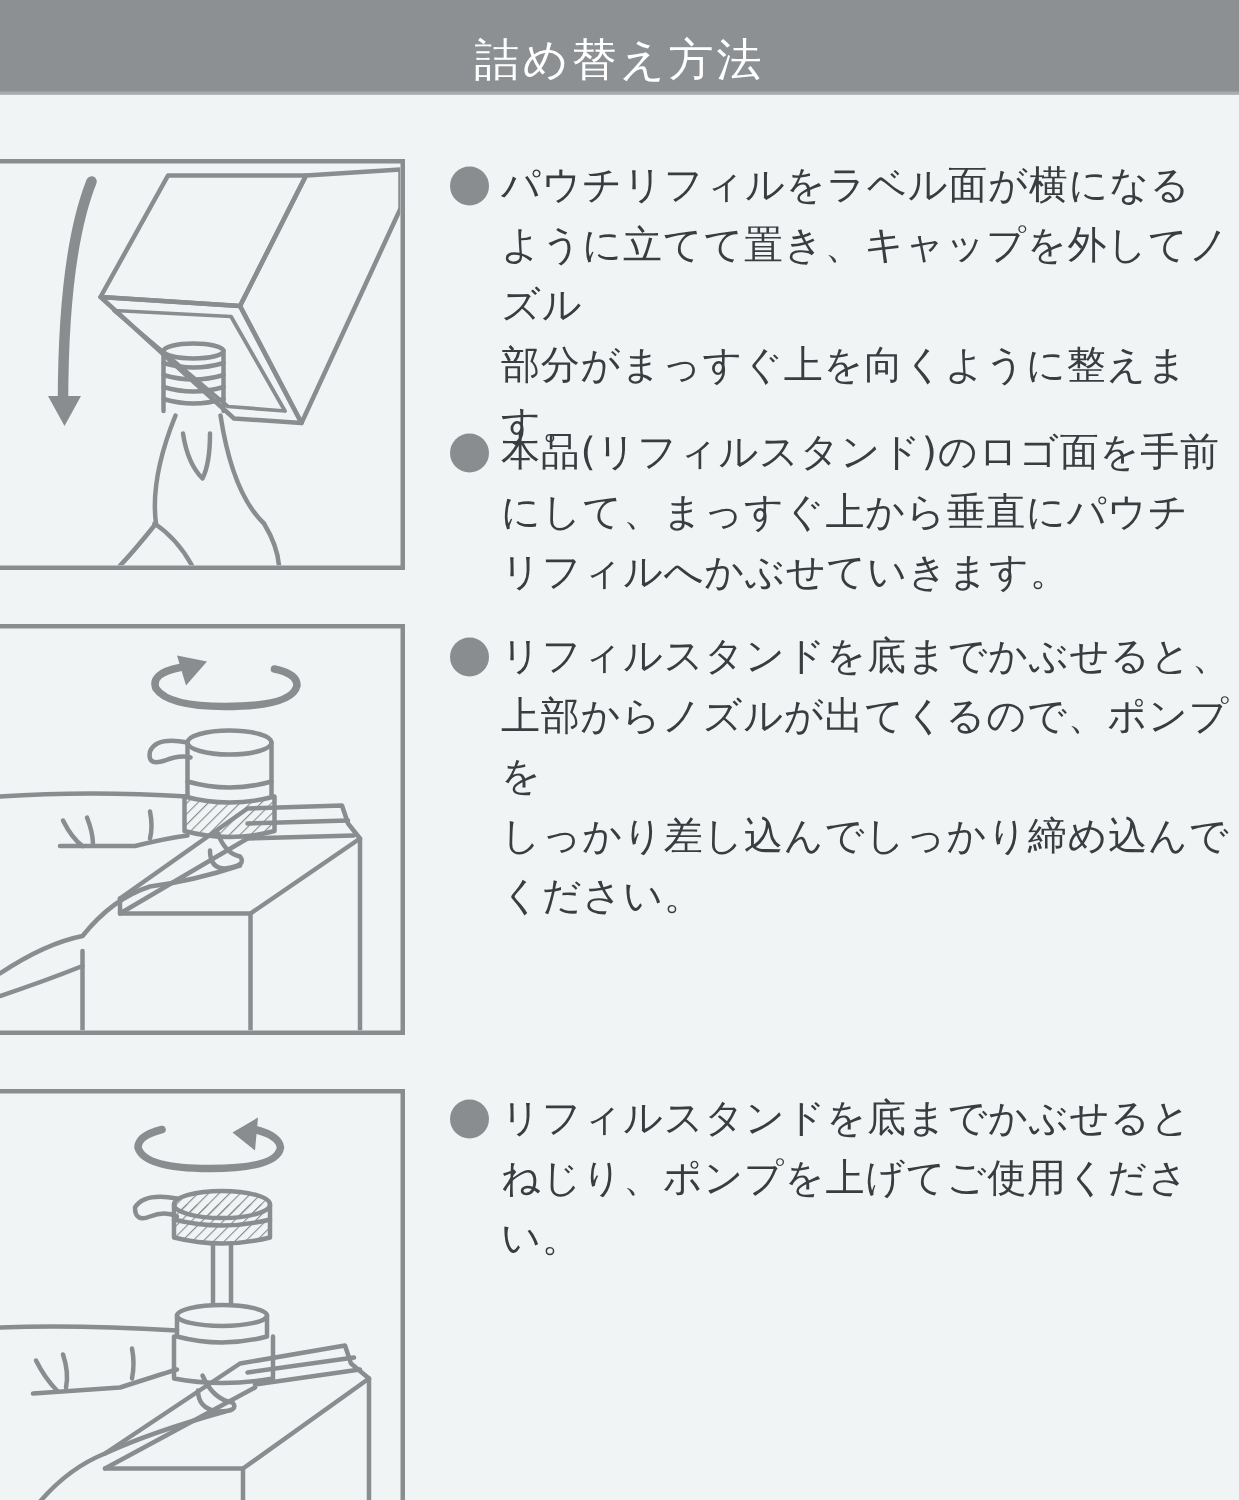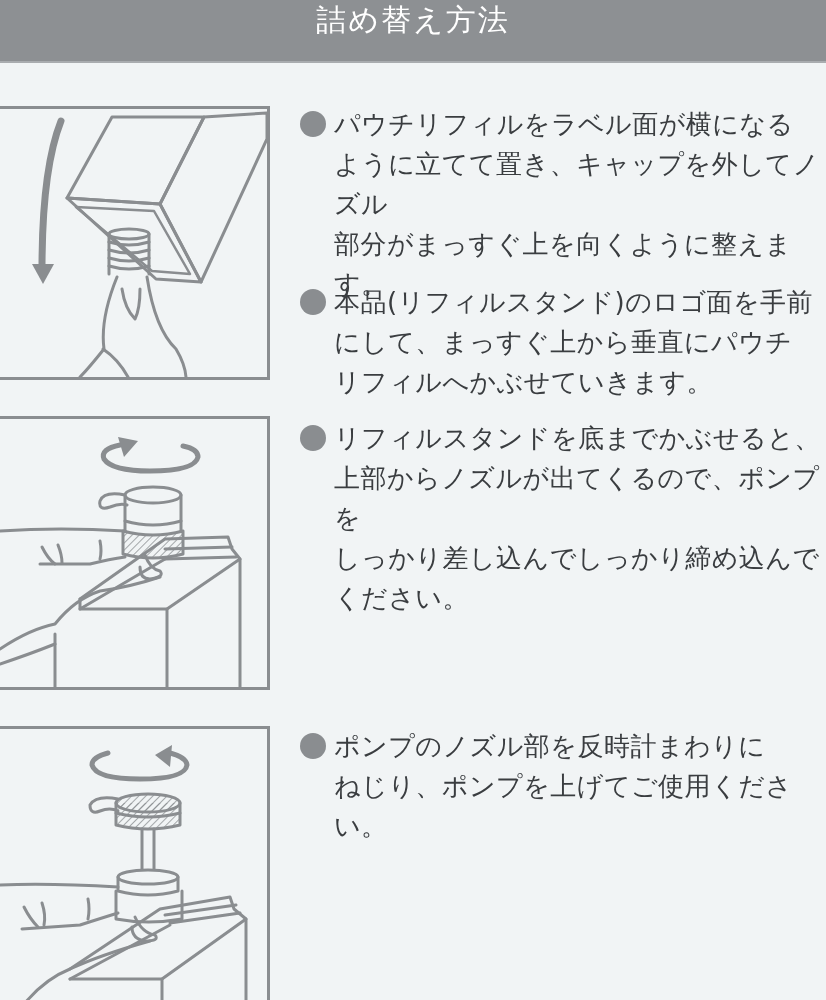--- a/index.html
+++ b/index.html
@@ -6,21 +6,21 @@
   body {
     width: 826px; height: 1000px; overflow: hidden;
     background: #f1f4f5;
     font-family: "DejaVu Sans", sans-serif;
     color: #3a3d40;
     position: relative;
   }
   .header {
     position: absolute; left: 0; top: 0; width: 826px; height: 61px;
     background: #8d9093;
-    display: flex; align-items: flex-start; justify-content: center;
+    display: flex; align-items: flex-end; justify-content: center;
     border-bottom: 2px solid #a9acaf;
   }
   .header-title {
     color: #ffffff; font-size: 30px; letter-spacing: 2px;
   }
   .panel {
     position: absolute; left: 0; width: 270px; box-sizing: border-box;
     border: 3px solid #8a8d90; border-left: 0;
     background: #f1f4f5; overflow: hidden;
   }
@@ -155,15 +155,15 @@
     <path d="M0 156 Q50 154 118 158"></path>
     <path d="M22 200 L80 196 Q105 188 118 184"></path>
     <path d="M135 188 Q142 204 155 206 Q160 212 145 212 Q132 210 132 198"></path>
     <path d="M24 178 Q30 190 38 198 M42 174 Q46 186 44 196 M88 170 Q90 180 88 190"></path>
     <path d="M25 274 Q45 250 70 240 Q100 226 150 212"></path>
   </svg>
 </div>
 
 <div class="step" style="top:726px;">
   <span class="bullet"></span>
-  <span class="step-text">ポンプのノズル部を反時計まわりに
+  <span class="step-text">リフィルスタンドを底までかぶせると
 ねじり、ポンプを上げてご使用ください。</span>
 </div>
 
 </body></html>

